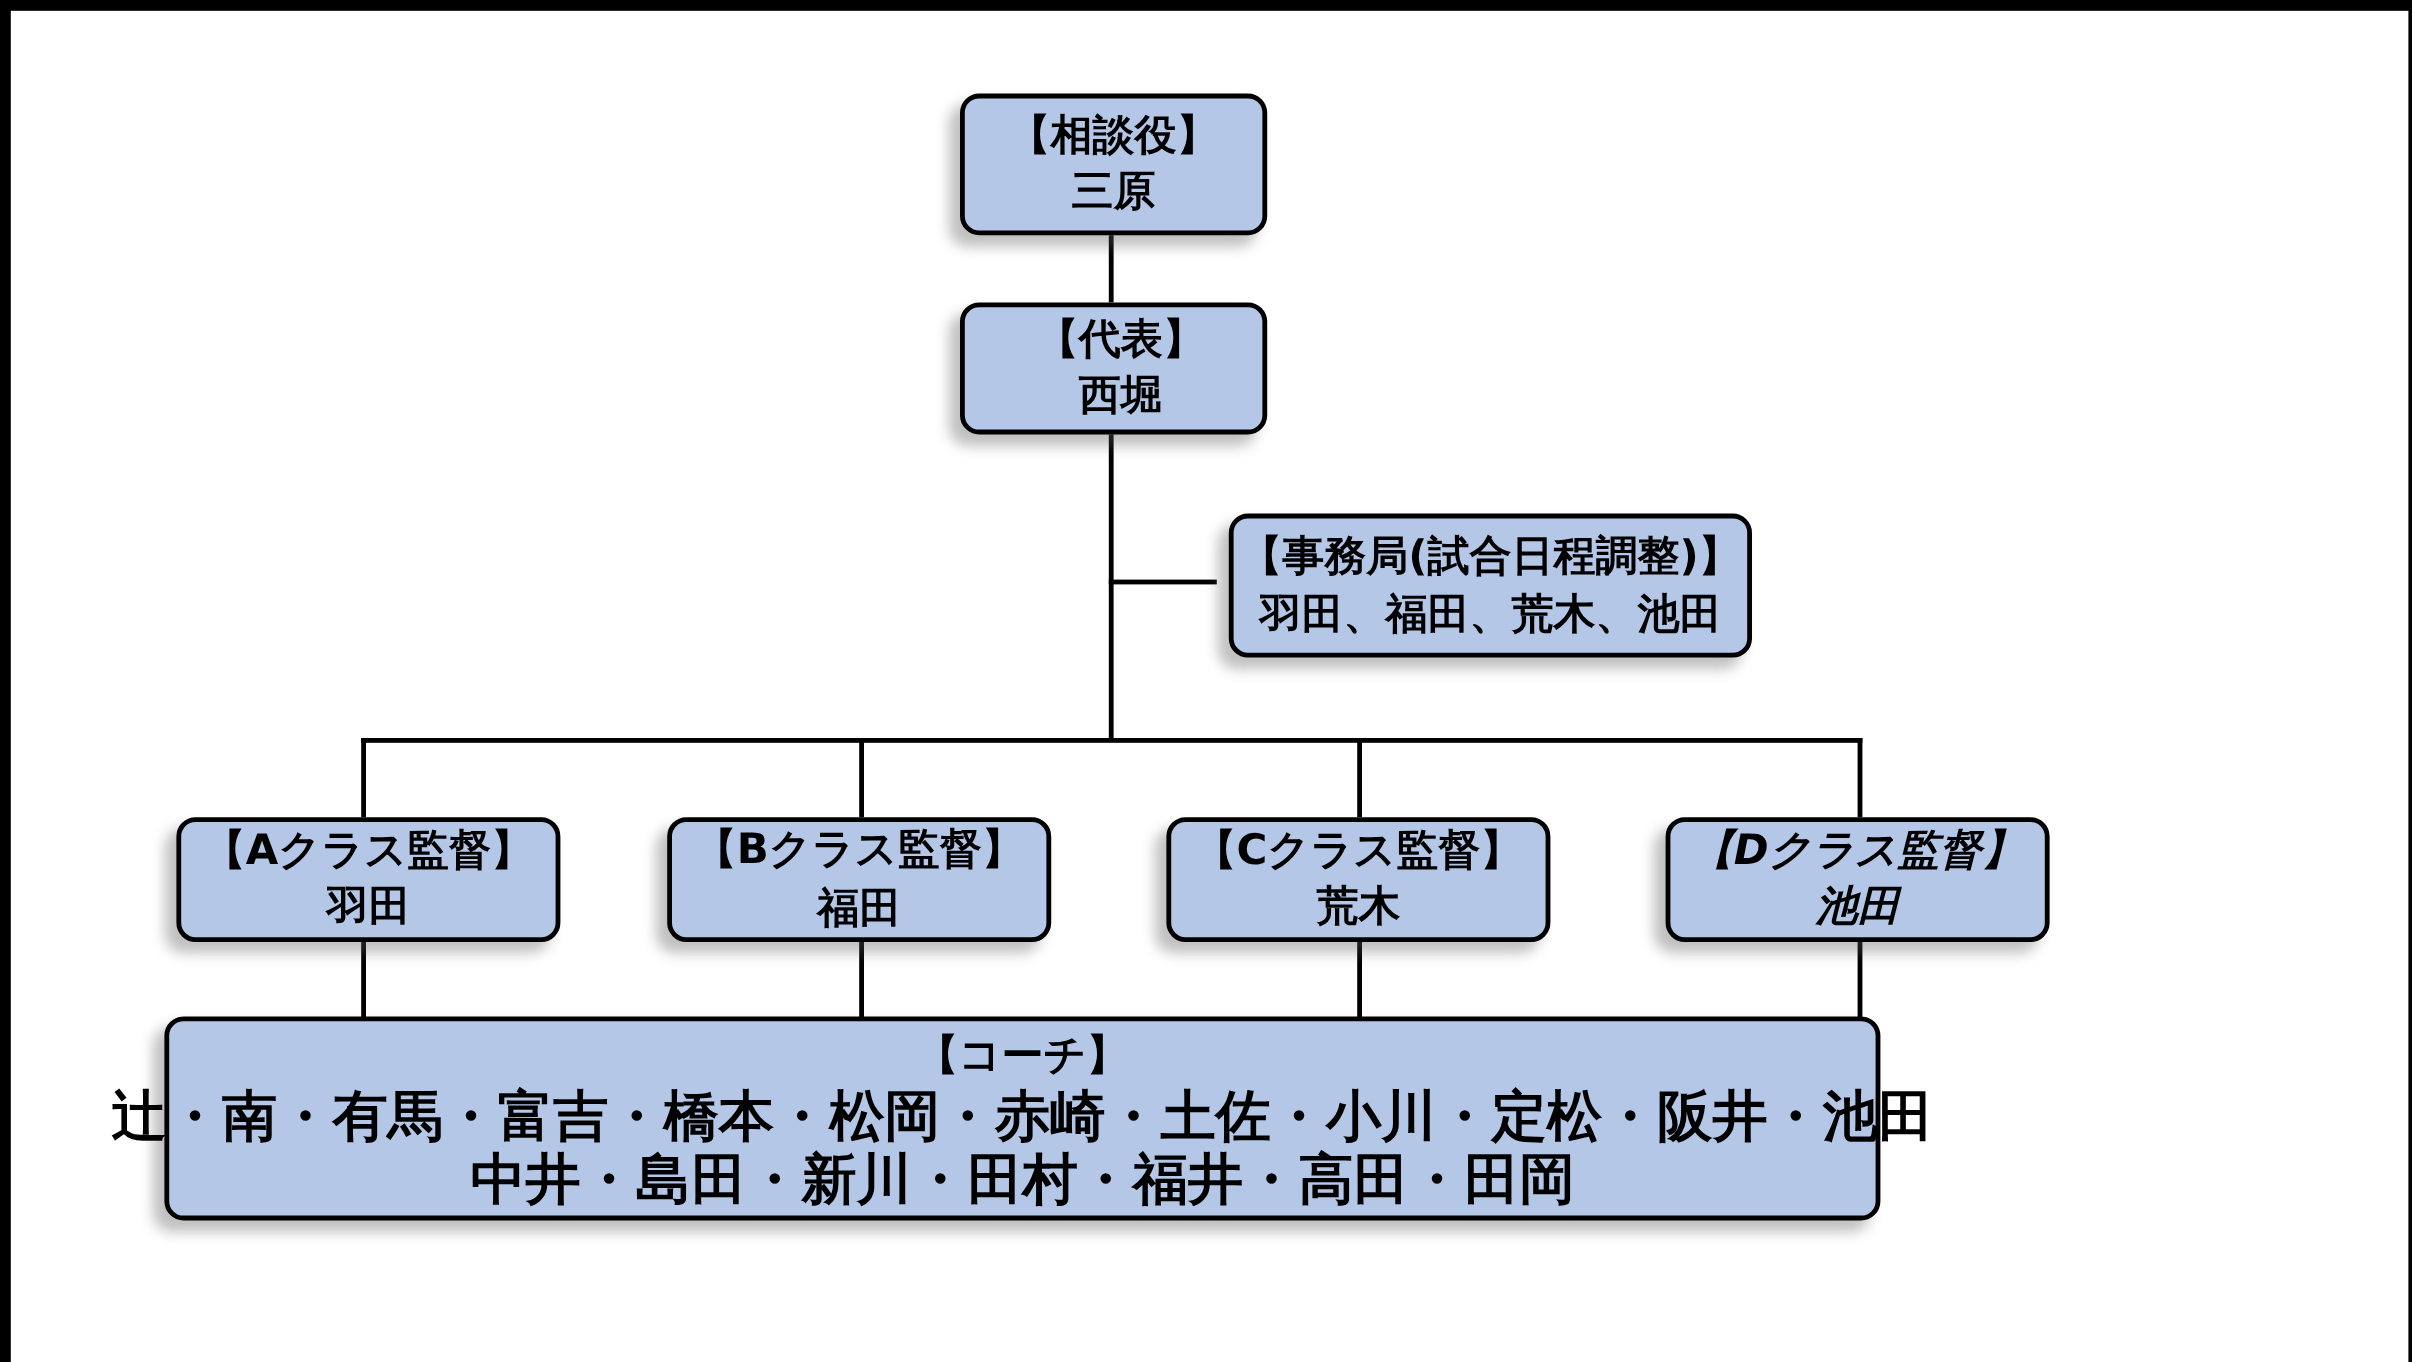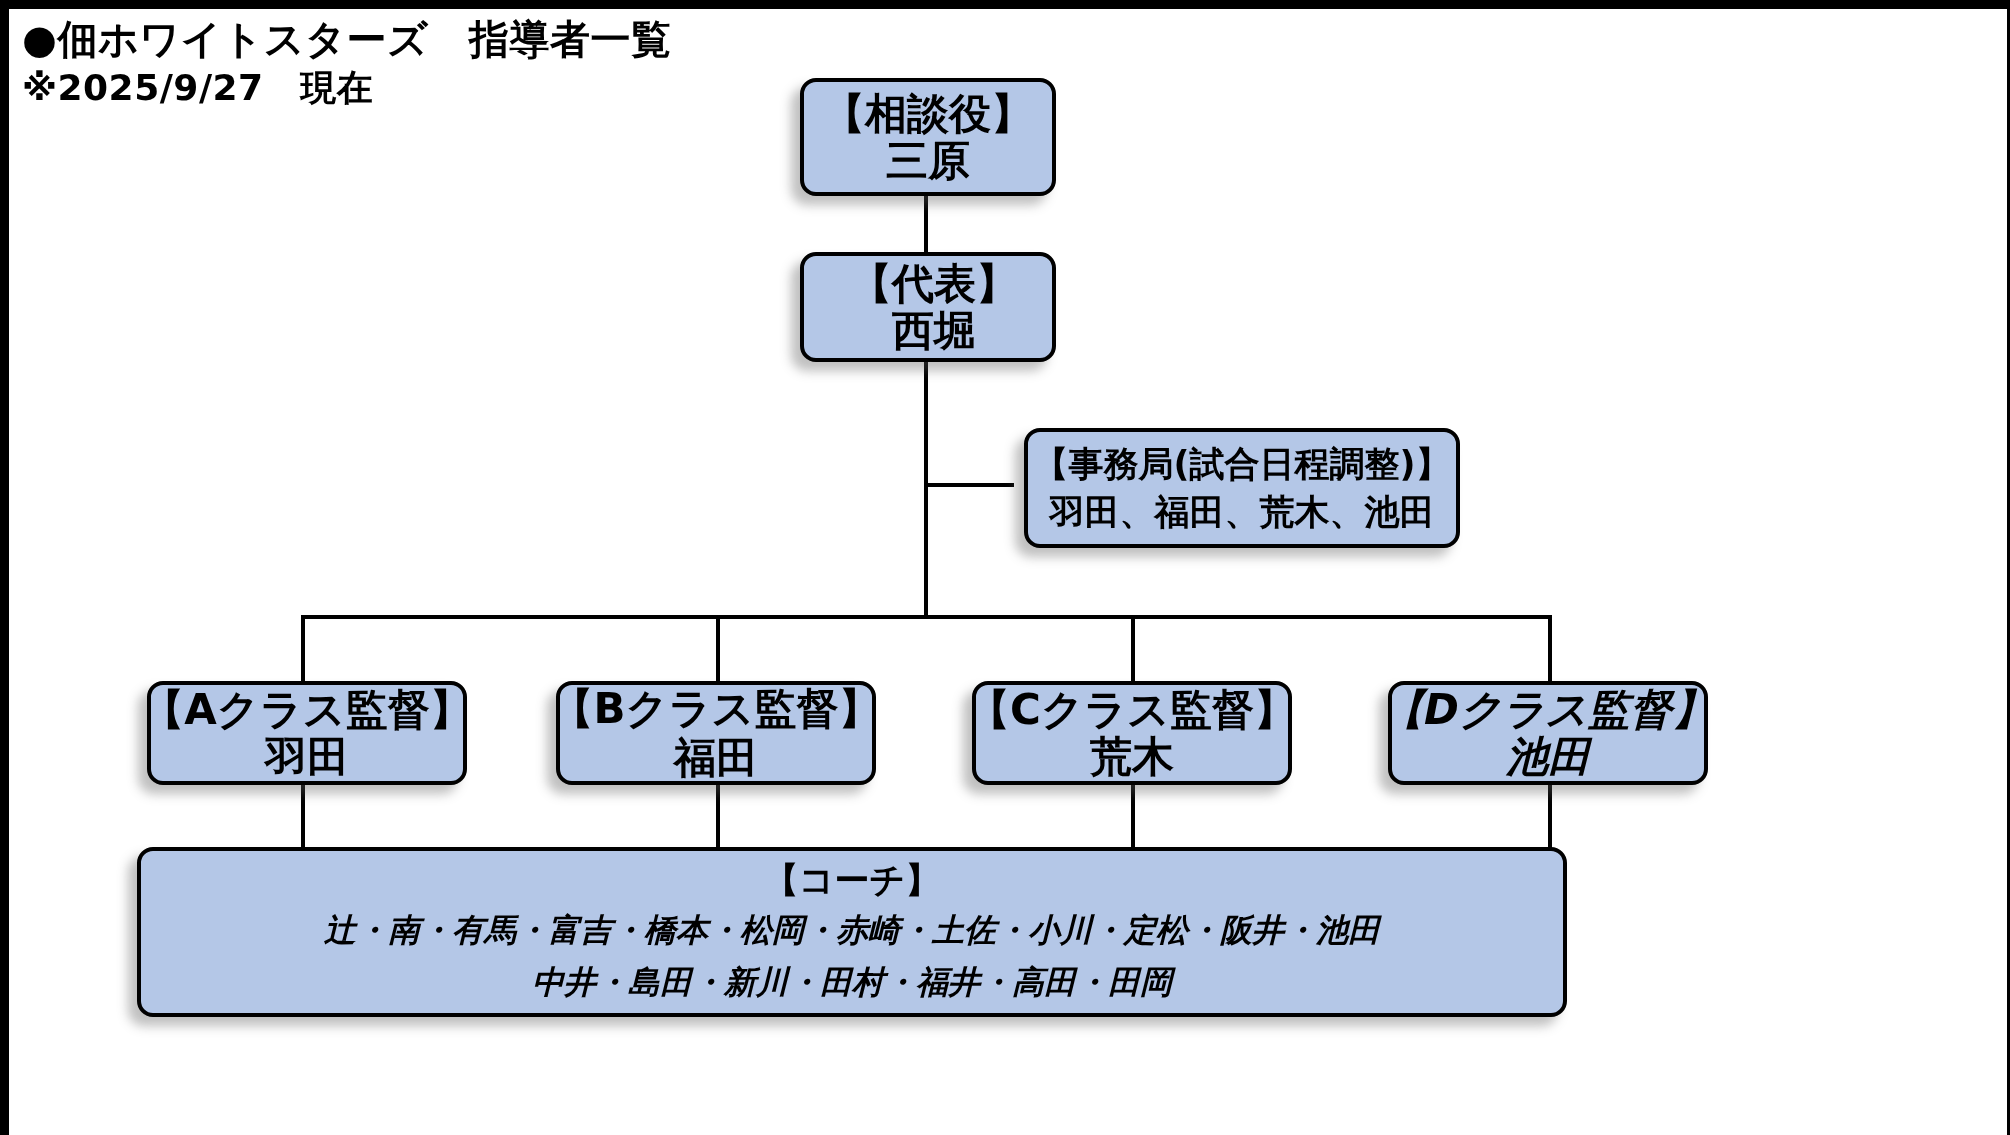--- a/index.html
+++ b/index.html
@@ -79,50 +79,45 @@
     text-align: center;
     color: #000000;
     font-weight: bold;
     box-shadow: -9px 9px 11px rgba(90, 90, 90, 0.38);
   }
   .node .line {
     display: block;
     white-space: nowrap;
   }
   .node-sm .line {
-    font-size: 42px;
+    font-size: 35px;
     line-height: 47px;
   }
   .node-wide .line {
     font-size: 35px;
     line-height: 48px;
   }
   .node-coach .line-title {
     font-size: 35px;
     line-height: 48px;
   }
   .node-coach .line-body {
-    font-size: 32px;
+    font-size: 46px;
     line-height: 52px;
-    font-style: italic;
   }
 </style>
 </head>
 <body>
 
 <div id="canvas">
 
   <div class="frame-top"></div>
   <div class="frame-left"></div>
   <div class="frame-right"></div>
 
-  <div class="title-block">
-    <div class="title-line1">●佃ホワイトスターズ　指導者一覧</div>
-    <div class="title-line2">※2025/9/27　現在</div>
-  </div>
 
   <div class="conn conn-v" style="left:924px; top:196px; height:56px;"></div>
 
   <div class="conn conn-v" style="left:924px; top:362px; height:255px;"></div>
 
   <div class="conn conn-h" style="left:924px; top:483px; width:90px;"></div>
 
   <div class="conn conn-h" style="left:301px; top:615px; width:1251px;"></div>
 
   <div class="conn conn-v" style="left:301px; top:615px; height:66px;"></div>

